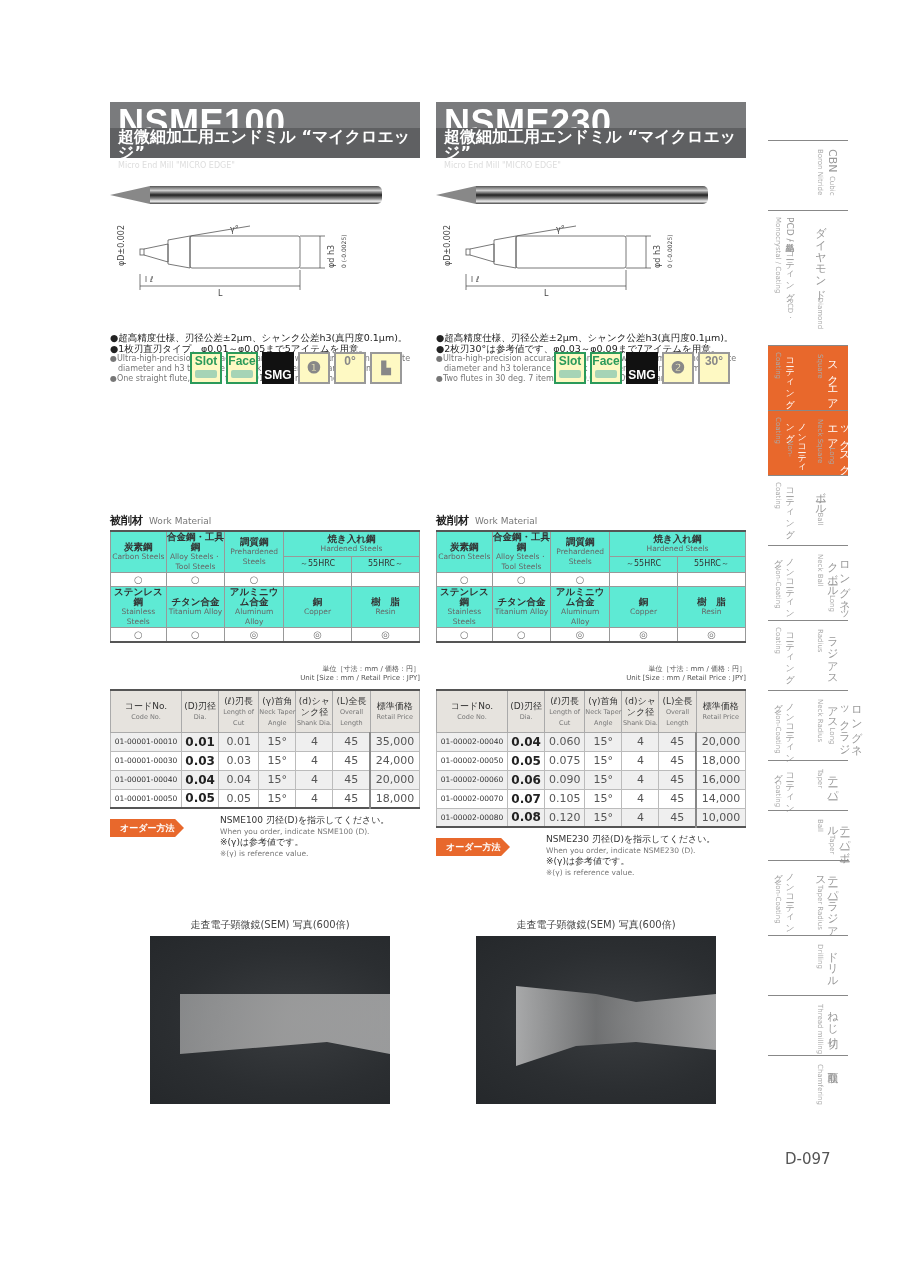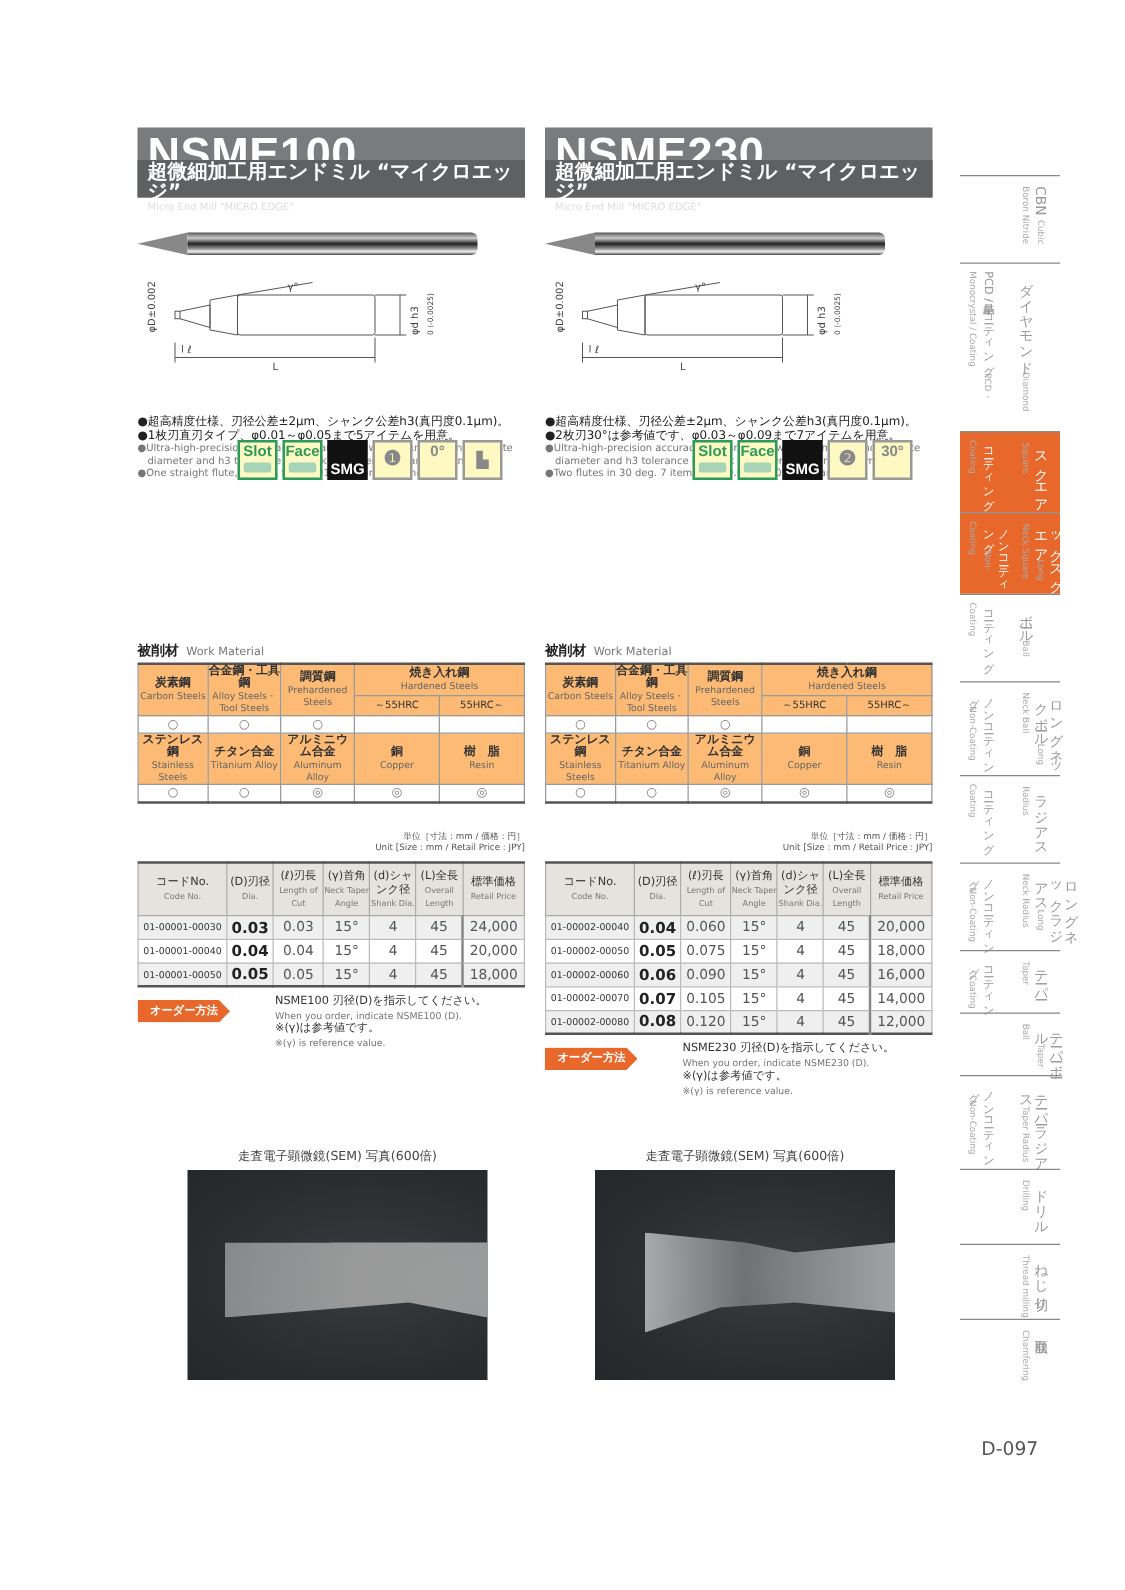--- a/index.html
+++ b/index.html
@@ -23,21 +23,21 @@
   .badges { position: absolute; top: 352px; display: flex; gap: 4px; }
   .badge { width: 32px; height: 32px; border: 2px solid #2b9a5a; position: relative; font-family: "Liberation Sans", sans-serif; font-weight: bold; font-size: 12px; color: #2b9a5a; text-align: center; line-height: 14px; background: #fef9c3; }
   .badge.smg { background: #111; border-color: #111; color: #fff; font-size: 12px; padding-top: 14px; }
   .badge.gray { border-color: #999; color: #888; }
   .badge .foot { position: absolute; left: 3px; right: 3px; bottom: 4px; height: 8px; background: #a6d4b6; border-radius: 2px; }
   .wm-title { font-size: 11px; font-weight: bold; color: #222; margin-top: 0; }
   .wm-title span { font-weight: normal; font-size: 9px; color: #777; margin-left: 6px; }
   table { border-collapse: collapse; width: 100%; }
   .wm { margin-top: 2px; border-top: 2px solid #555; border-bottom: 2px solid #555; font-size: 8px; }
   .wm td { border: 1px solid #999; text-align: center; height: 14px; padding: 0; }
-  .wm .hd { background: #fdba74; color: #333; line-height: 10px; }
+  .wm .hd { background: #5eead4; color: #333; line-height: 10px; }
   .wm .hd .jp { font-size: 9.5px; font-weight: bold; display: block; }
   .wm .hd .en { font-size: 7.5px; color: #666; display: block; }
   .wm .mk { height: 14px; font-size: 10px; color: #777; }
   .unit { text-align: right; font-size: 7px; color: #555; line-height: 9px; margin-top: 22px; }
   .spec { margin-top: 6px; border-top: 2px solid #555; border-bottom: 2px solid #555; }
   .spec th { background: #e6e3de; border: 1px solid #aaa; font-weight: normal; font-size: 9px; line-height: 11px; padding: 5px 0 3px; }
   .spec th .en { display: block; font-size: 6.5px; color: #777; }
   .spec td { border: 1px solid #bbb; text-align: center; height: 19px; font-size: 11px; color: #555; }
   .spec tr:nth-child(even) td { background: #efefef; }
   .spec td.code { font-size: 7.5px; color: #333; }
@@ -185,20 +185,29 @@
         <tr>
       <th style="width:23%"><span>コードNo.</span><span class="en">Code No.</span></th>
       <th style="width:12%"><span>(D)刃径</span><span class="en">Dia.</span></th>
       <th style="width:13%"><span>(ℓ)刃長</span><span class="en">Length of Cut</span></th>
       <th style="width:12%"><span>(γ)首角</span><span class="en">Neck Taper Angle</span></th>
       <th style="width:12%"><span>(d)シャンク径</span><span class="en">Shank Dia.</span></th>
       <th style="width:12%"><span>(L)全長</span><span class="en">Overall Length</span></th>
       <th style="width:16%"><span>標準価格</span><span class="en">Retail Price</span></th>
     </tr>
     <tr>
+          <td class="code">01-00001-00010</td>
+          <td class="dia">0.01</td>
+          <td>0.01</td>
+          <td>15°</td>
+          <td>4</td>
+          <td>45</td>
+          <td class="price">35,000</td>
+        </tr>
+    <tr>
           <td class="code">01-00001-00030</td>
           <td class="dia">0.03</td>
           <td>0.03</td>
           <td>15°</td>
           <td>4</td>
           <td>45</td>
           <td class="price">24,000</td>
         </tr>
     <tr>
           <td class="code">01-00001-00040</td>
@@ -395,21 +404,21 @@
           <td>45</td>
           <td class="price">14,000</td>
         </tr>
     <tr>
           <td class="code">01-00002-00080</td>
           <td class="dia">0.08</td>
           <td>0.120</td>
           <td>15°</td>
           <td>4</td>
           <td>45</td>
-          <td class="price">12,000</td>
+          <td class="price">10,000</td>
         </tr>
   </tbody>
     </table>
   <div class="order">
     <div class="order-tag">オーダー方法</div>
     <div class="order-text">
       <div>NSME230 刃径(D)を指示してください。</div>
       <div class="en">When you order, indicate NSME230 (D).</div>
       <div>※(γ)は参考値です。</div>
       <div class="en">※(γ) is reference value.</div>

